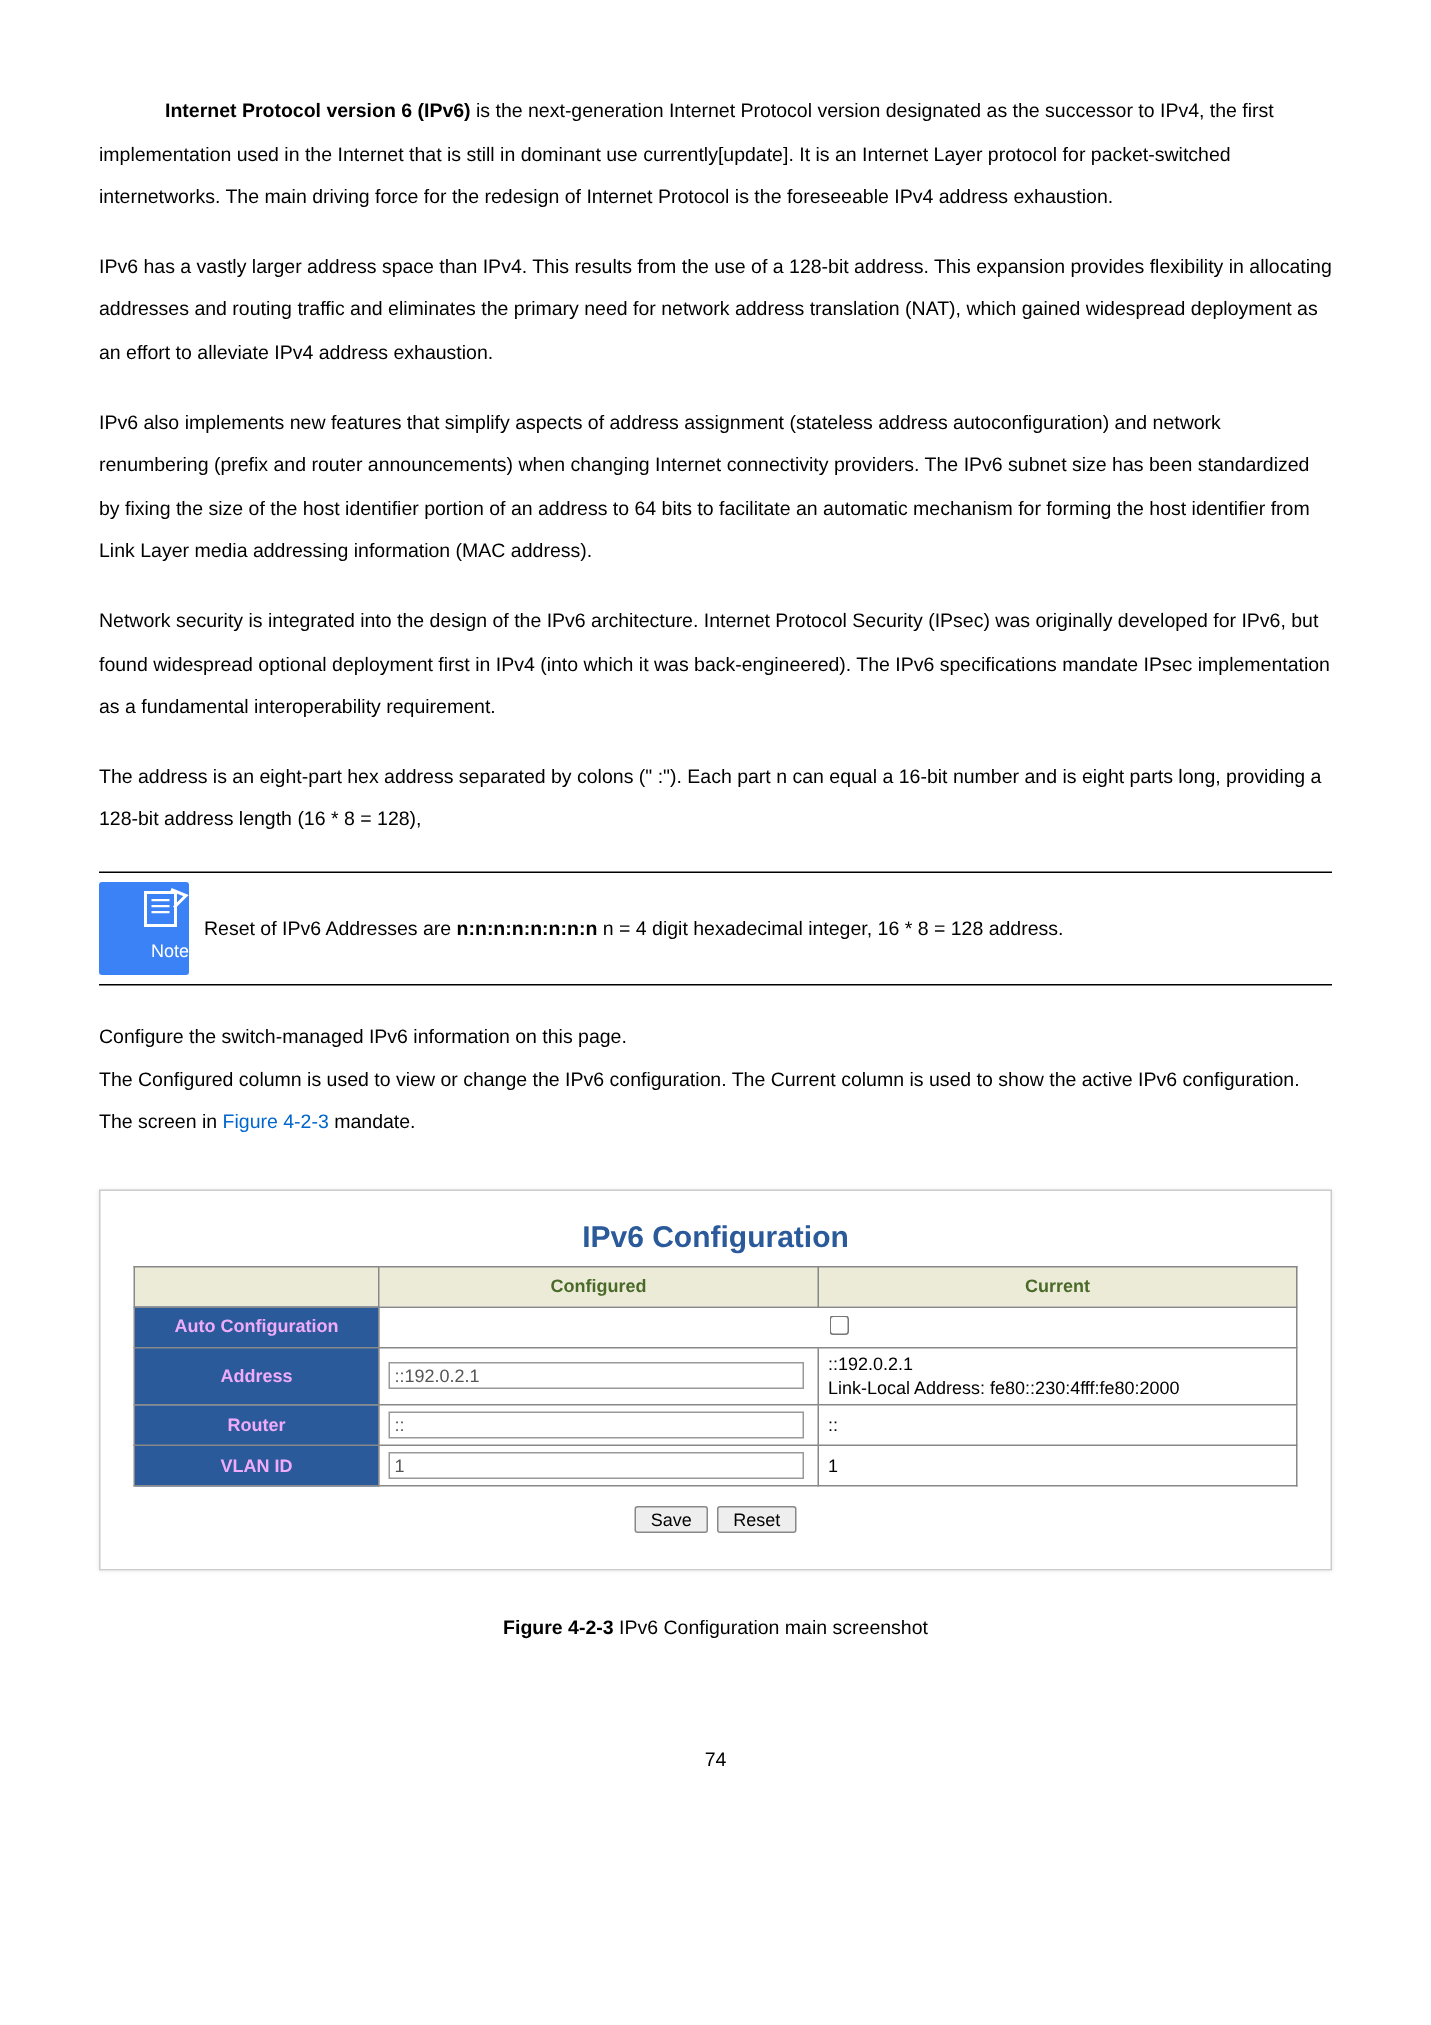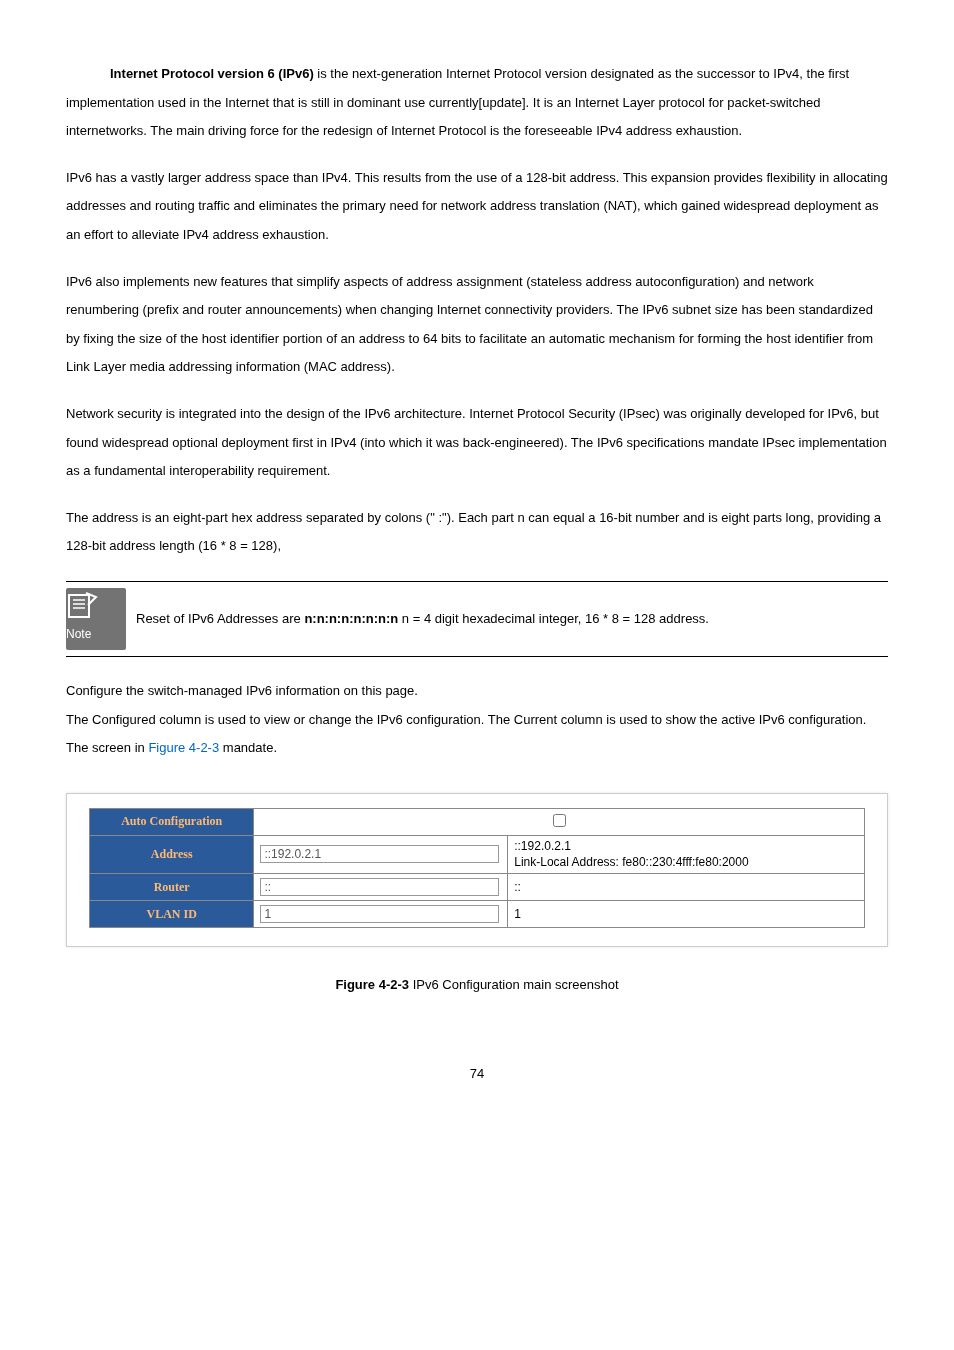--- a/index.html
+++ b/index.html
@@ -18,25 +18,25 @@
     border-top: 1px solid #000;
     border-bottom: 1px solid #000;
     margin: 20px 0 20px 0;
     padding: 0;
     display: flex;
     align-items: center;
   }
   .note-icon {
     width: 60px;
     height: 62px;
-    background: #737373;
+    background: #3b82f6;
     color: #fff;
     display: flex;
     flex-direction: column;
-    align-items: flex-start;
+    align-items: flex-end;
     justify-content: center;
     font-size: 12px;
     margin: 6px 10px 6px 0;
     border-radius: 2px;
   }
   .note-icon svg { margin-bottom: 2px; }
   .note-text { line-height: 1.5; }
   .note-text .bold { font-weight: bold; }
   .link { color: #0066cc; }
   .screenshot-wrap {
@@ -72,25 +72,24 @@
   }
   .hdr {
     background: #ecebd8;
     color: #4a6a2a;
     font-weight: bold;
     text-align: center;
     height: 22px;
   }
   .rowlabel {
     background: #2a5a9a;
-    color: #fdba74;
+    color: #f0abfc;
     font-weight: bold;
     text-align: center;
     height: 22px;
-    font-family: Liberation Serif, serif;
   }
   .tall { height: 34px; }
   .cfg-input {
     width: 99%;
     font-size: 12px;
     font-family: Arial, sans-serif;
     border: 1px solid #999;
     padding: 1px 3px;
     box-sizing: border-box;
     height: 18px;
@@ -150,22 +149,28 @@
     <span>Reset of IPv6 Addresses are </span><span class="bold">n:n:n:n:n:n:n:n</span><span> n = 4 digit hexadecimal integer, 16 * 8 = 128 address.</span>
   </div>
 </div>
 
 <p style="margin-bottom:0;">Configure the switch-managed IPv6 information on this page.</p>
 <p>
   <span>The Configured column is used to view or change the IPv6 configuration. The Current column is used to show the active IPv6 configuration. The screen in </span><span class="link">Figure 4-2-3</span><span> mandate.</span>
 </p>
 
 <div class="screenshot-wrap">
+  <div class="cfg-title">IPv6 Configuration</div>
   <table class="cfg">
     <tbody>
+        <tr>
+      <th class="hdr-blank"></th>
+      <th class="hdr" style="width:280px;">Configured</th>
+      <th class="hdr">Current</th>
+    </tr>
     <tr>
       <td class="rowlabel">Auto Configuration</td>
       <td class="cfg-cell checkbox-cell" colspan="2">
         <input type="checkbox" style="">
       </td>
     </tr>
     <tr class="tall">
       <td class="rowlabel">Address</td>
       <td class="cfg-cell">
         <input class="cfg-input" value="::192.0.2.1" style="">
@@ -184,19 +189,23 @@
     </tr>
     <tr>
       <td class="rowlabel">VLAN ID</td>
       <td class="cfg-cell">
         <input class="cfg-input" value="1" style="">
       </td>
       <td class="cfg-cell">1</td>
     </tr>
   </tbody>
     </table>
+  <div class="btn-row">
+    <button class="btn">Save</button>
+    <button class="btn">Reset</button>
+  </div>
 </div>
 
 <div class="caption">
   <span class="bold">Figure 4-2-3</span><span> IPv6 Configuration main screenshot</span>
 </div>
 
 <div class="page-num">74</div>
 
 </body></html>

